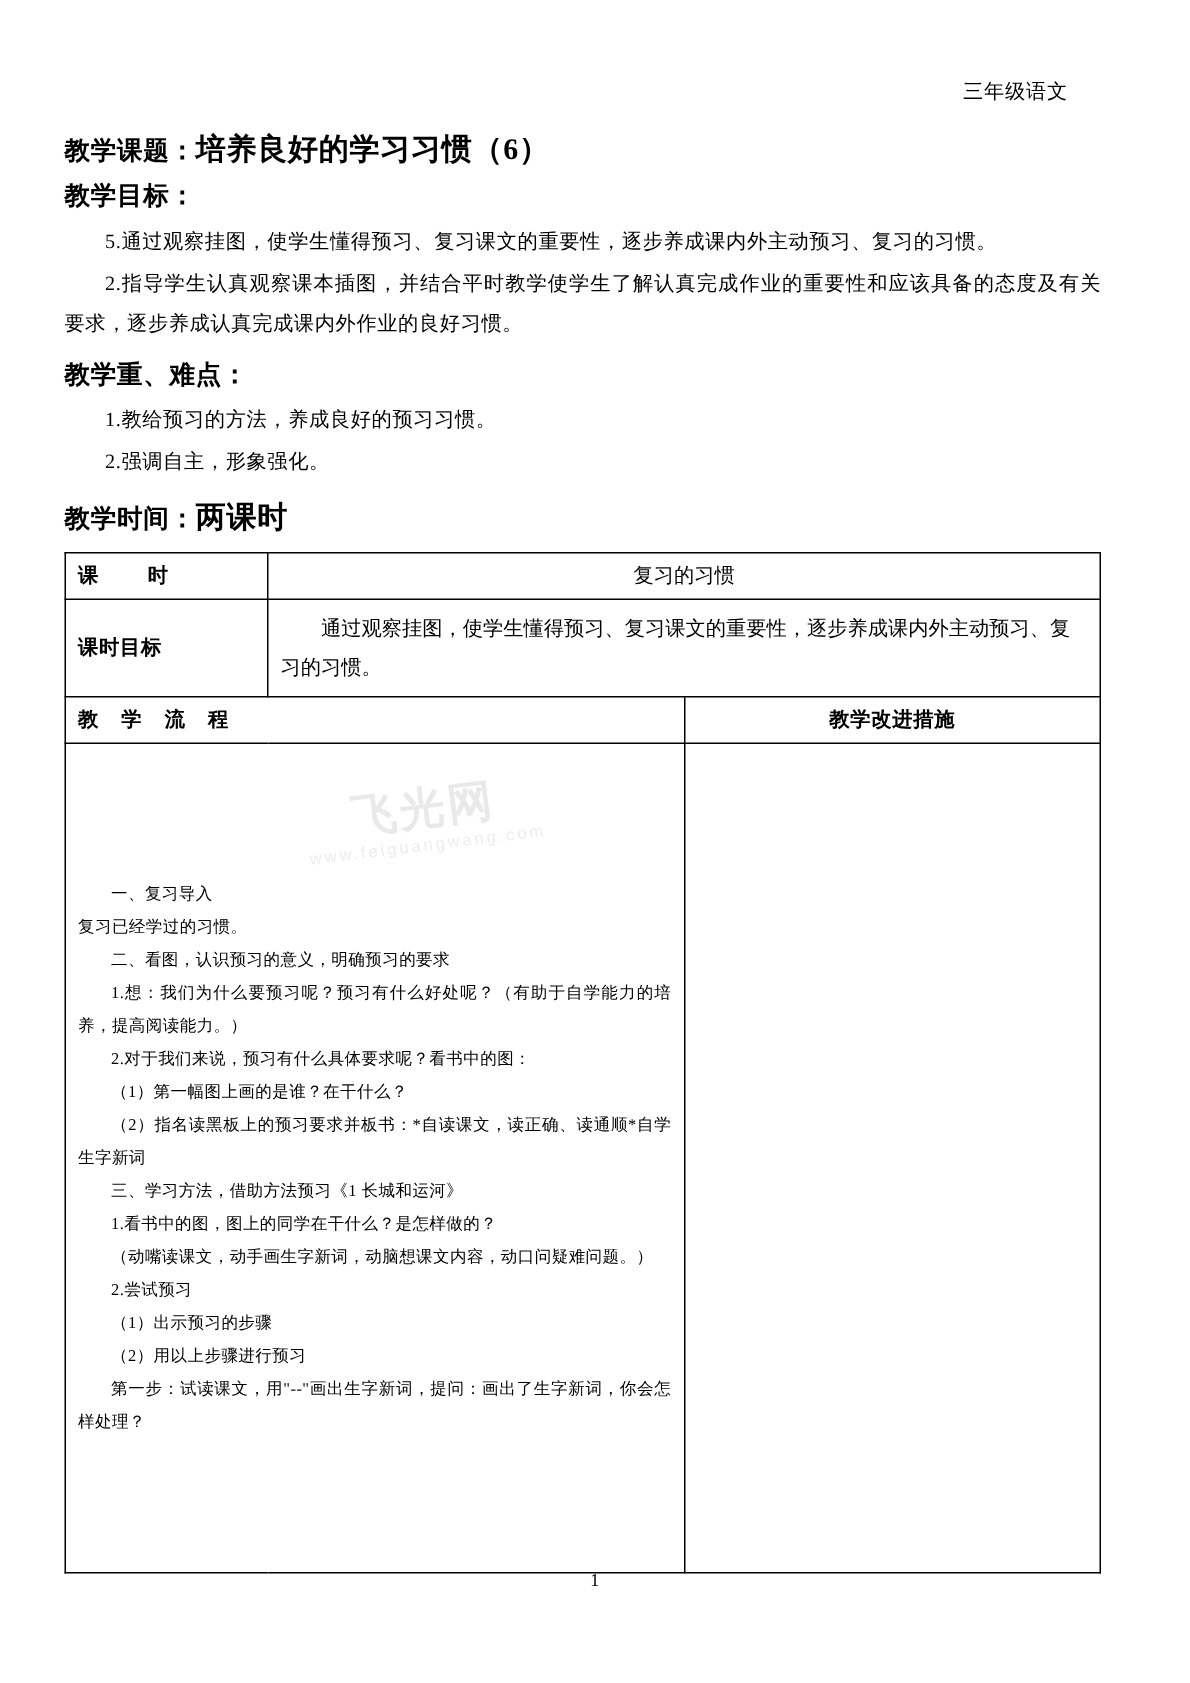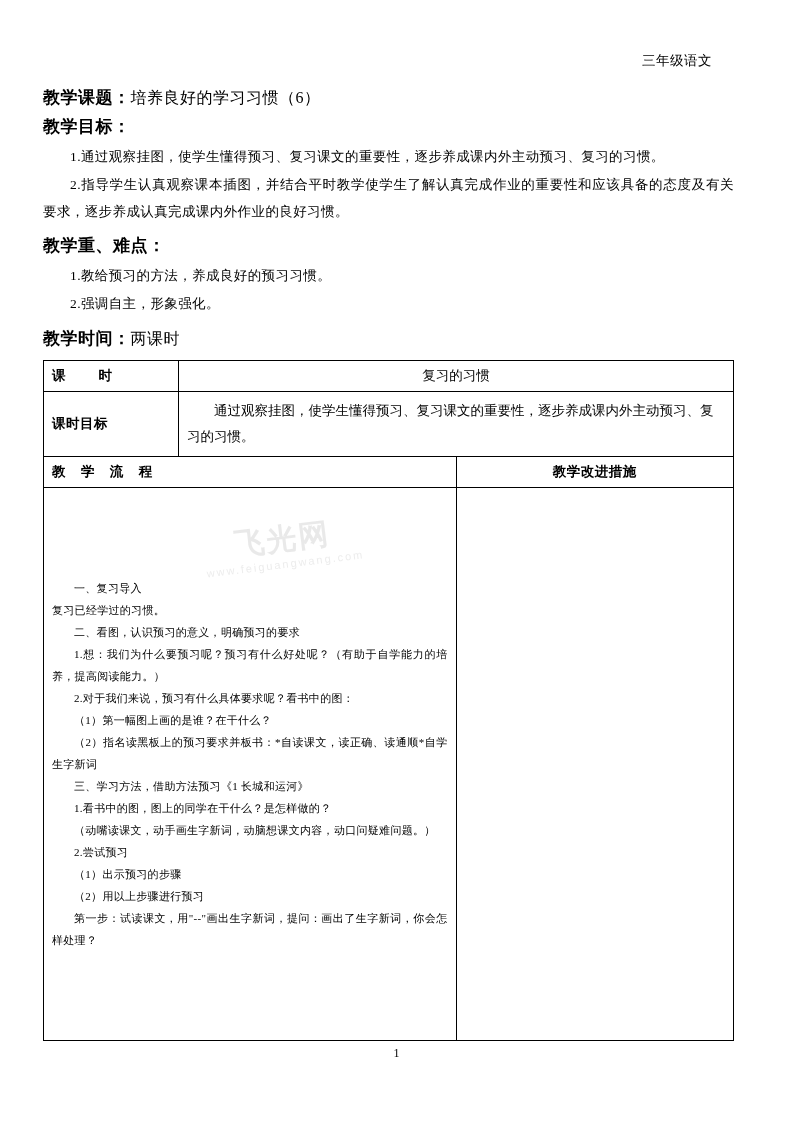--- a/index.html
+++ b/index.html
@@ -34,22 +34,22 @@
   .h-line {
     font-size: 17px;
     font-weight: bold;
     margin: 0 0 6px 0;
     letter-spacing: 0.5px;
   }
   .h-line .h-label {
     font-weight: bold;
   }
   .h-line .h-value {
-    font-weight: normal;
-    font-size: 16px;
+    font-weight: bold;
+    font-size: 20px;
   }
   .p-indent {
     font-size: 13.5px;
     line-height: 1.95;
     margin: 0 0 2px 0;
     text-indent: 2em;
     letter-spacing: 0.4px;
     text-align: justify;
   }
   .block-gap { height: 7px; }
@@ -159,21 +159,21 @@
 <div class="page">
 
   <div class="header-right">三年级语文</div>
 
   <div class="h-line">
     <span class="h-label">教学课题：</span><span class="h-value">培养良好的学习习惯（6）</span>
   </div>
 
   <div class="h-line">教学目标：</div>
 
-  <div class="p-indent">1.通过观察挂图，使学生懂得预习、复习课文的重要性，逐步养成课内外主动预习、复习的习惯。</div>
+  <div class="p-indent">5.通过观察挂图，使学生懂得预习、复习课文的重要性，逐步养成课内外主动预习、复习的习惯。</div>
   <div class="p-indent">2.指导学生认真观察课本插图，并结合平时教学使学生了解认真完成作业的重要性和应该具备的态度及有关要求，逐步养成认真完成课内外作业的良好习惯。</div>
 
   <div class="block-gap"></div>
 
   <div class="h-line">教学重、难点：</div>
 
   <div class="p-indent">1.教给预习的方法，养成良好的预习习惯。</div>
   <div class="p-indent">2.强调自主，形象强化。</div>
 
   <div class="block-gap"></div>

